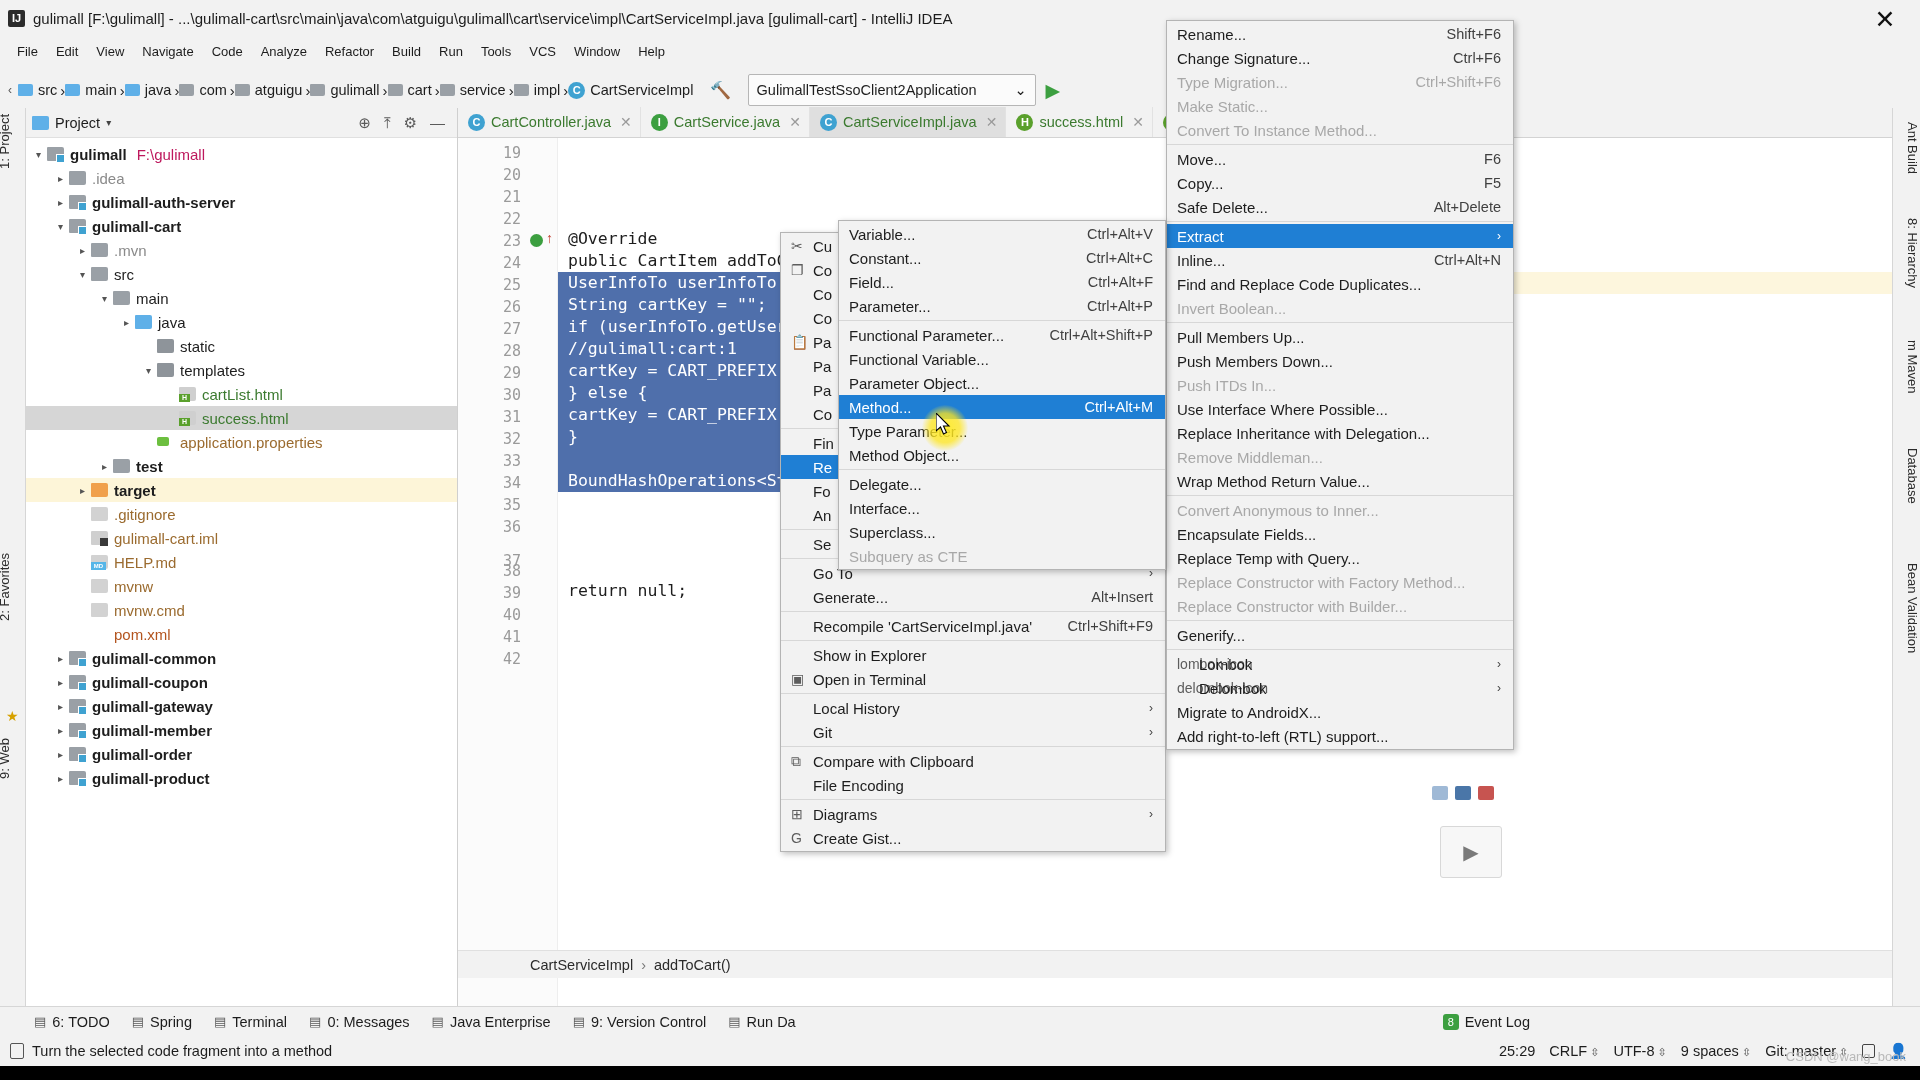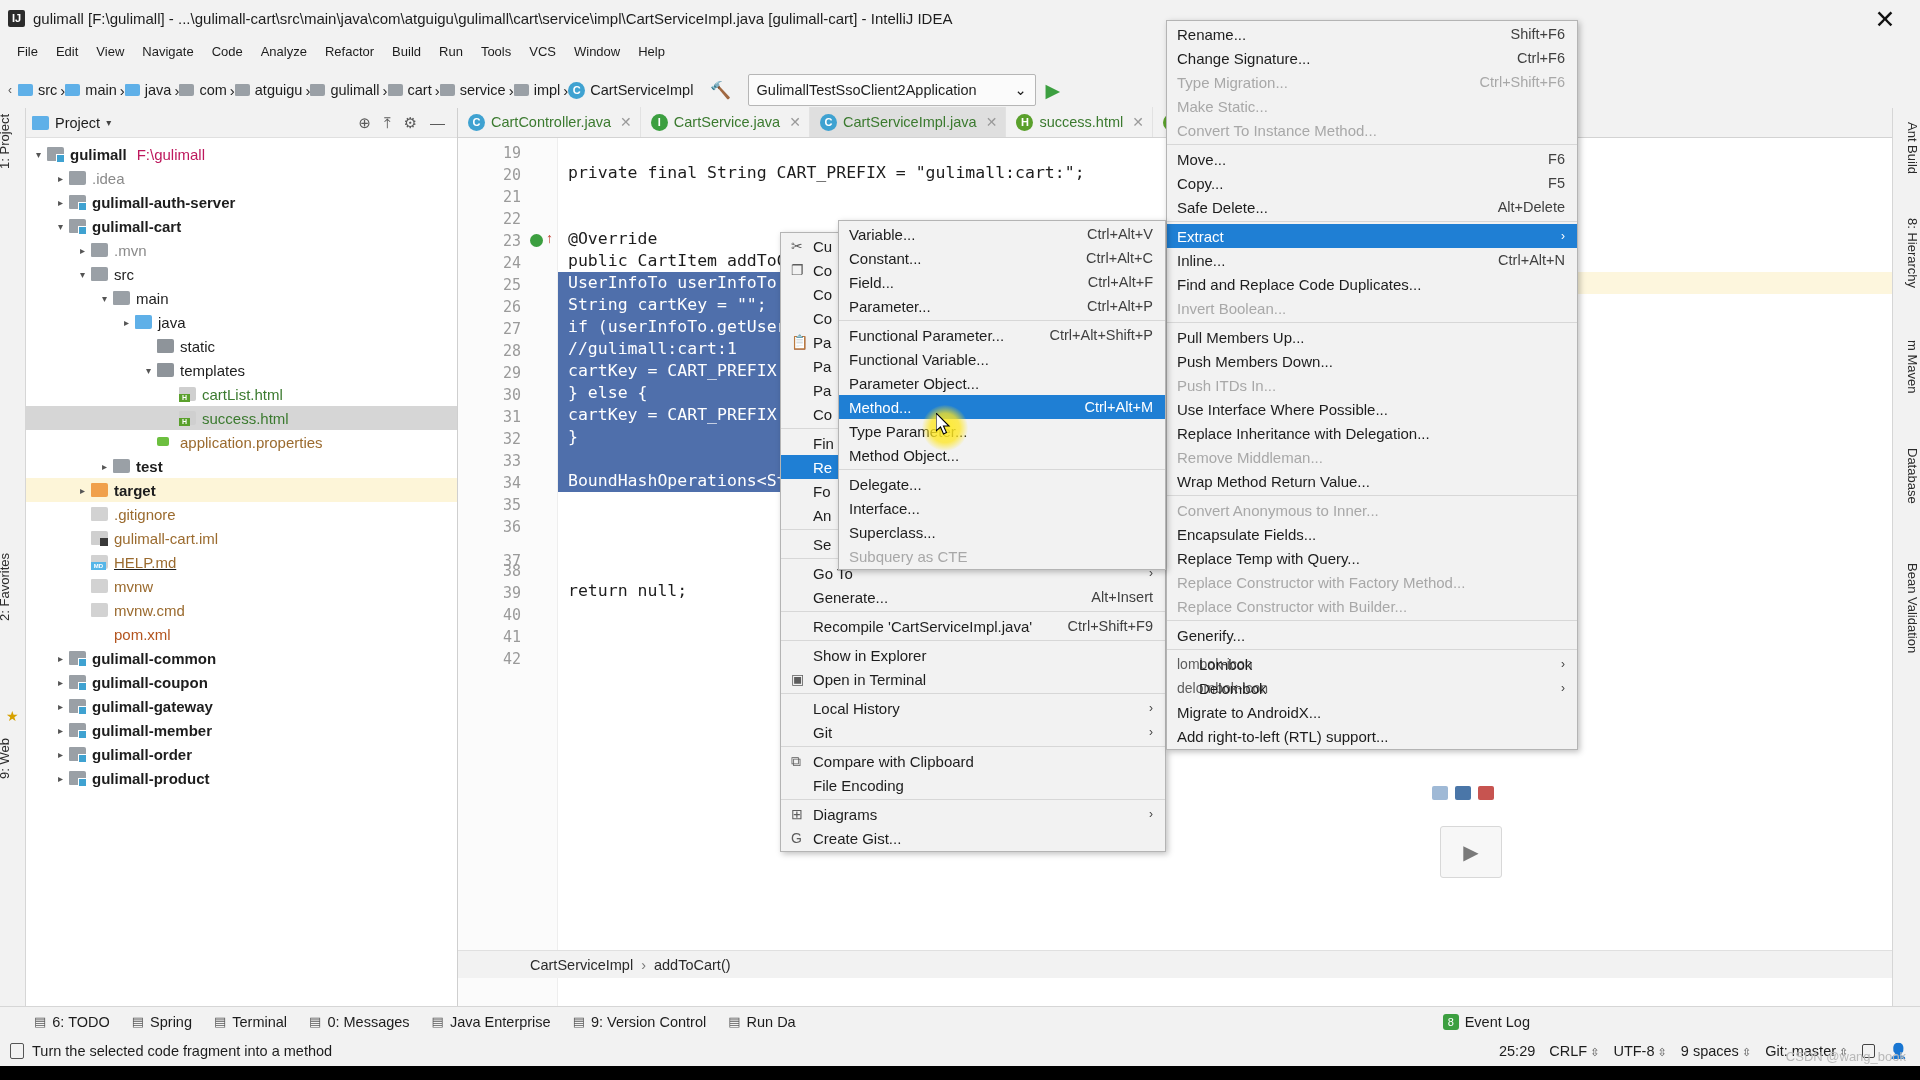--- a/index.html
+++ b/index.html
@@ -193,21 +193,21 @@
   .menu .row .glyph { width:22px; flex:0 0 22px; color:#5d5d5d; font-size:14px; text-align:left; }
   .menu .row .lbl { flex:1 1 auto; }
   .menu .row .acc { color:#404040; margin-left:26px; font-size:14.5px; }
   .menu .row .sub { margin-left:20px; color:#444; font-size:12px; }
   .menu .row.disabled .lbl, .menu .row.disabled .acc { color:#a8a8a8; }
   .menu .row.sel { background:#1f7fd4; color:#fff; }
   .menu .row.sel .lbl, .menu .row.sel .acc, .menu .row.sel .sub { color:#fff; }
   .menu .sepline { height:1px; background:#d7d7d7; margin:2px 0; }
 
   #ctx-editor { left:780px; top:232px; width:386px; }
-  #ctx-refactor { left:1166px; top:20px; width:412px; }
+  #ctx-refactor { left:1166px; top:20px; width:348px; }
   #ctx-extract { left:838px; top:220px; width:328px; }
 
   .cursor {
     position:absolute; left:922px; top:405px; width:46px; height:46px; z-index:60;
     pointer-events:none;
   }
   .cursor .halo {
     position:absolute; left:0; top:0; width:46px; height:46px; border-radius:50%;
     background:radial-gradient(circle, rgba(255,235,40,0.95) 0%, rgba(255,230,30,0.75) 45%, rgba(255,230,30,0) 72%);
   }
@@ -419,21 +419,21 @@
         <div class="trow" style="padding-left: 48px;">
           <span class="arrow "></span>
           <span class="ic file"></span>
           <span class="tlabel brown">.gitignore</span>
         </div>
         <div class="trow" style="padding-left: 48px;">
           <span class="arrow "></span>
           <span class="ic iml"></span>
           <span class="tlabel brown">gulimall-cart.iml</span>
         </div>
-        <div class="trow" style="padding-left: 48px; text-decoration: underline;">
+        <div class="trow" style="padding-left: 48px;">
           <span class="arrow "></span>
           <span class="ic md"></span>
           <span class="tlabel brown">HELP.md</span>
         </div>
         <div class="trow" style="padding-left: 48px;">
           <span class="arrow "></span>
           <span class="ic file"></span>
           <span class="tlabel brown">mvnw</span>
         </div>
         <div class="trow" style="padding-left: 48px;">
@@ -531,21 +531,20 @@
         <div class="lnum" style="top: 414px;">37</div>
         <div class="lnum" style="top: 424px;">38</div>
         <div class="lnum" style="top: 446px;">39</div>
         <div class="lnum" style="top: 468px;">40</div>
         <div class="lnum" style="top: 490px;">41</div>
         <div class="lnum" style="top: 512px;">42</div>
       </div>
     <div class="code" id="code">
         <div class="hl-line" style="top: 134px;"></div>
         <div class="selblock" style="left: 0px; top: 134px; width: 360px; height: 220px;"></div>
-        <div class="cline" style="top: 25px;">private final String CART_PREFIX = "gulimall:cart:";</div>
         <div class="cline" style="top: 91px;">@Override</div>
         <div class="cline" style="top: 113px;">public CartItem addToCart(Long skuId, Integer num) throws</div>
         <div class="cline" style="top: 135px; color: rgb(255, 255, 255);">UserInfoTo userInfoTo = CartInterceptor.threadLocal.get</div>
         <div class="cline" style="top: 157px; color: rgb(255, 255, 255);">String cartKey = "";</div>
         <div class="cline" style="top: 179px; color: rgb(255, 255, 255);">if (userInfoTo.getUserId() != null) {</div>
         <div class="cline" style="top: 201px; color: rgb(255, 255, 255);">//gulimall:cart:1</div>
         <div class="cline" style="top: 223px; color: rgb(255, 255, 255);">cartKey = CART_PREFIX + userInfoTo.getUserId();</div>
         <div class="cline" style="top: 245px; color: rgb(255, 255, 255);">} else {</div>
         <div class="cline" style="top: 267px; color: rgb(255, 255, 255);">cartKey = CART_PREFIX + userInfoTo.getUserKey();</div>
         <div class="cline" style="top: 289px; color: rgb(255, 255, 255);">}</div>

